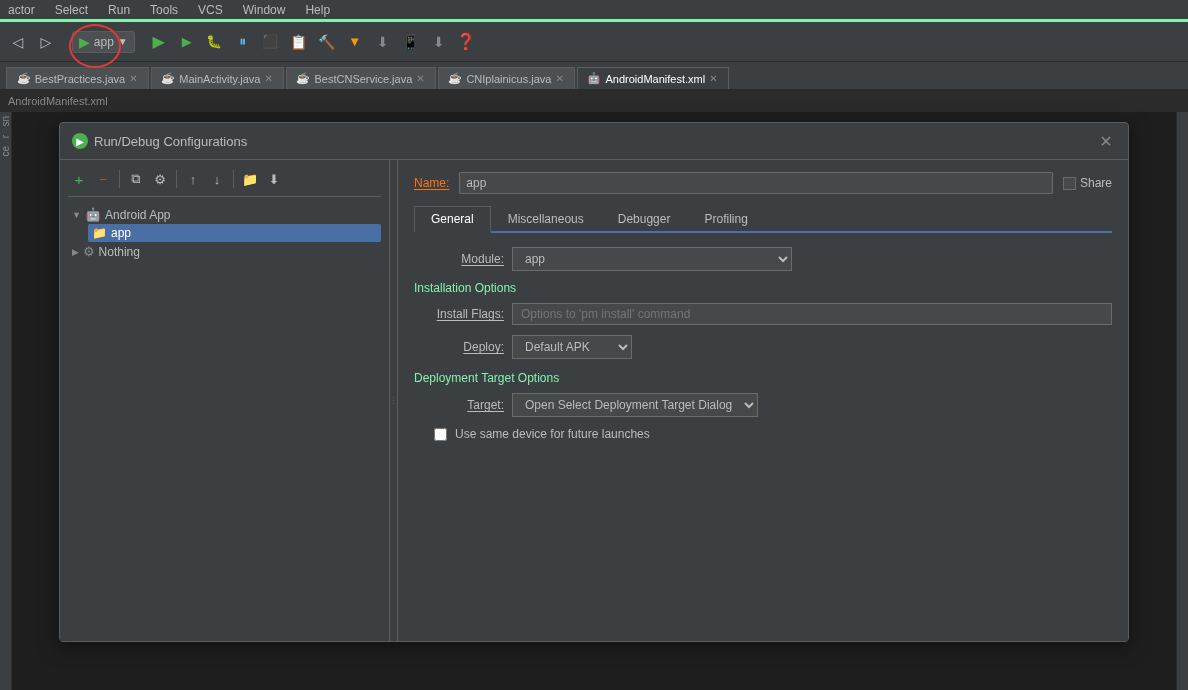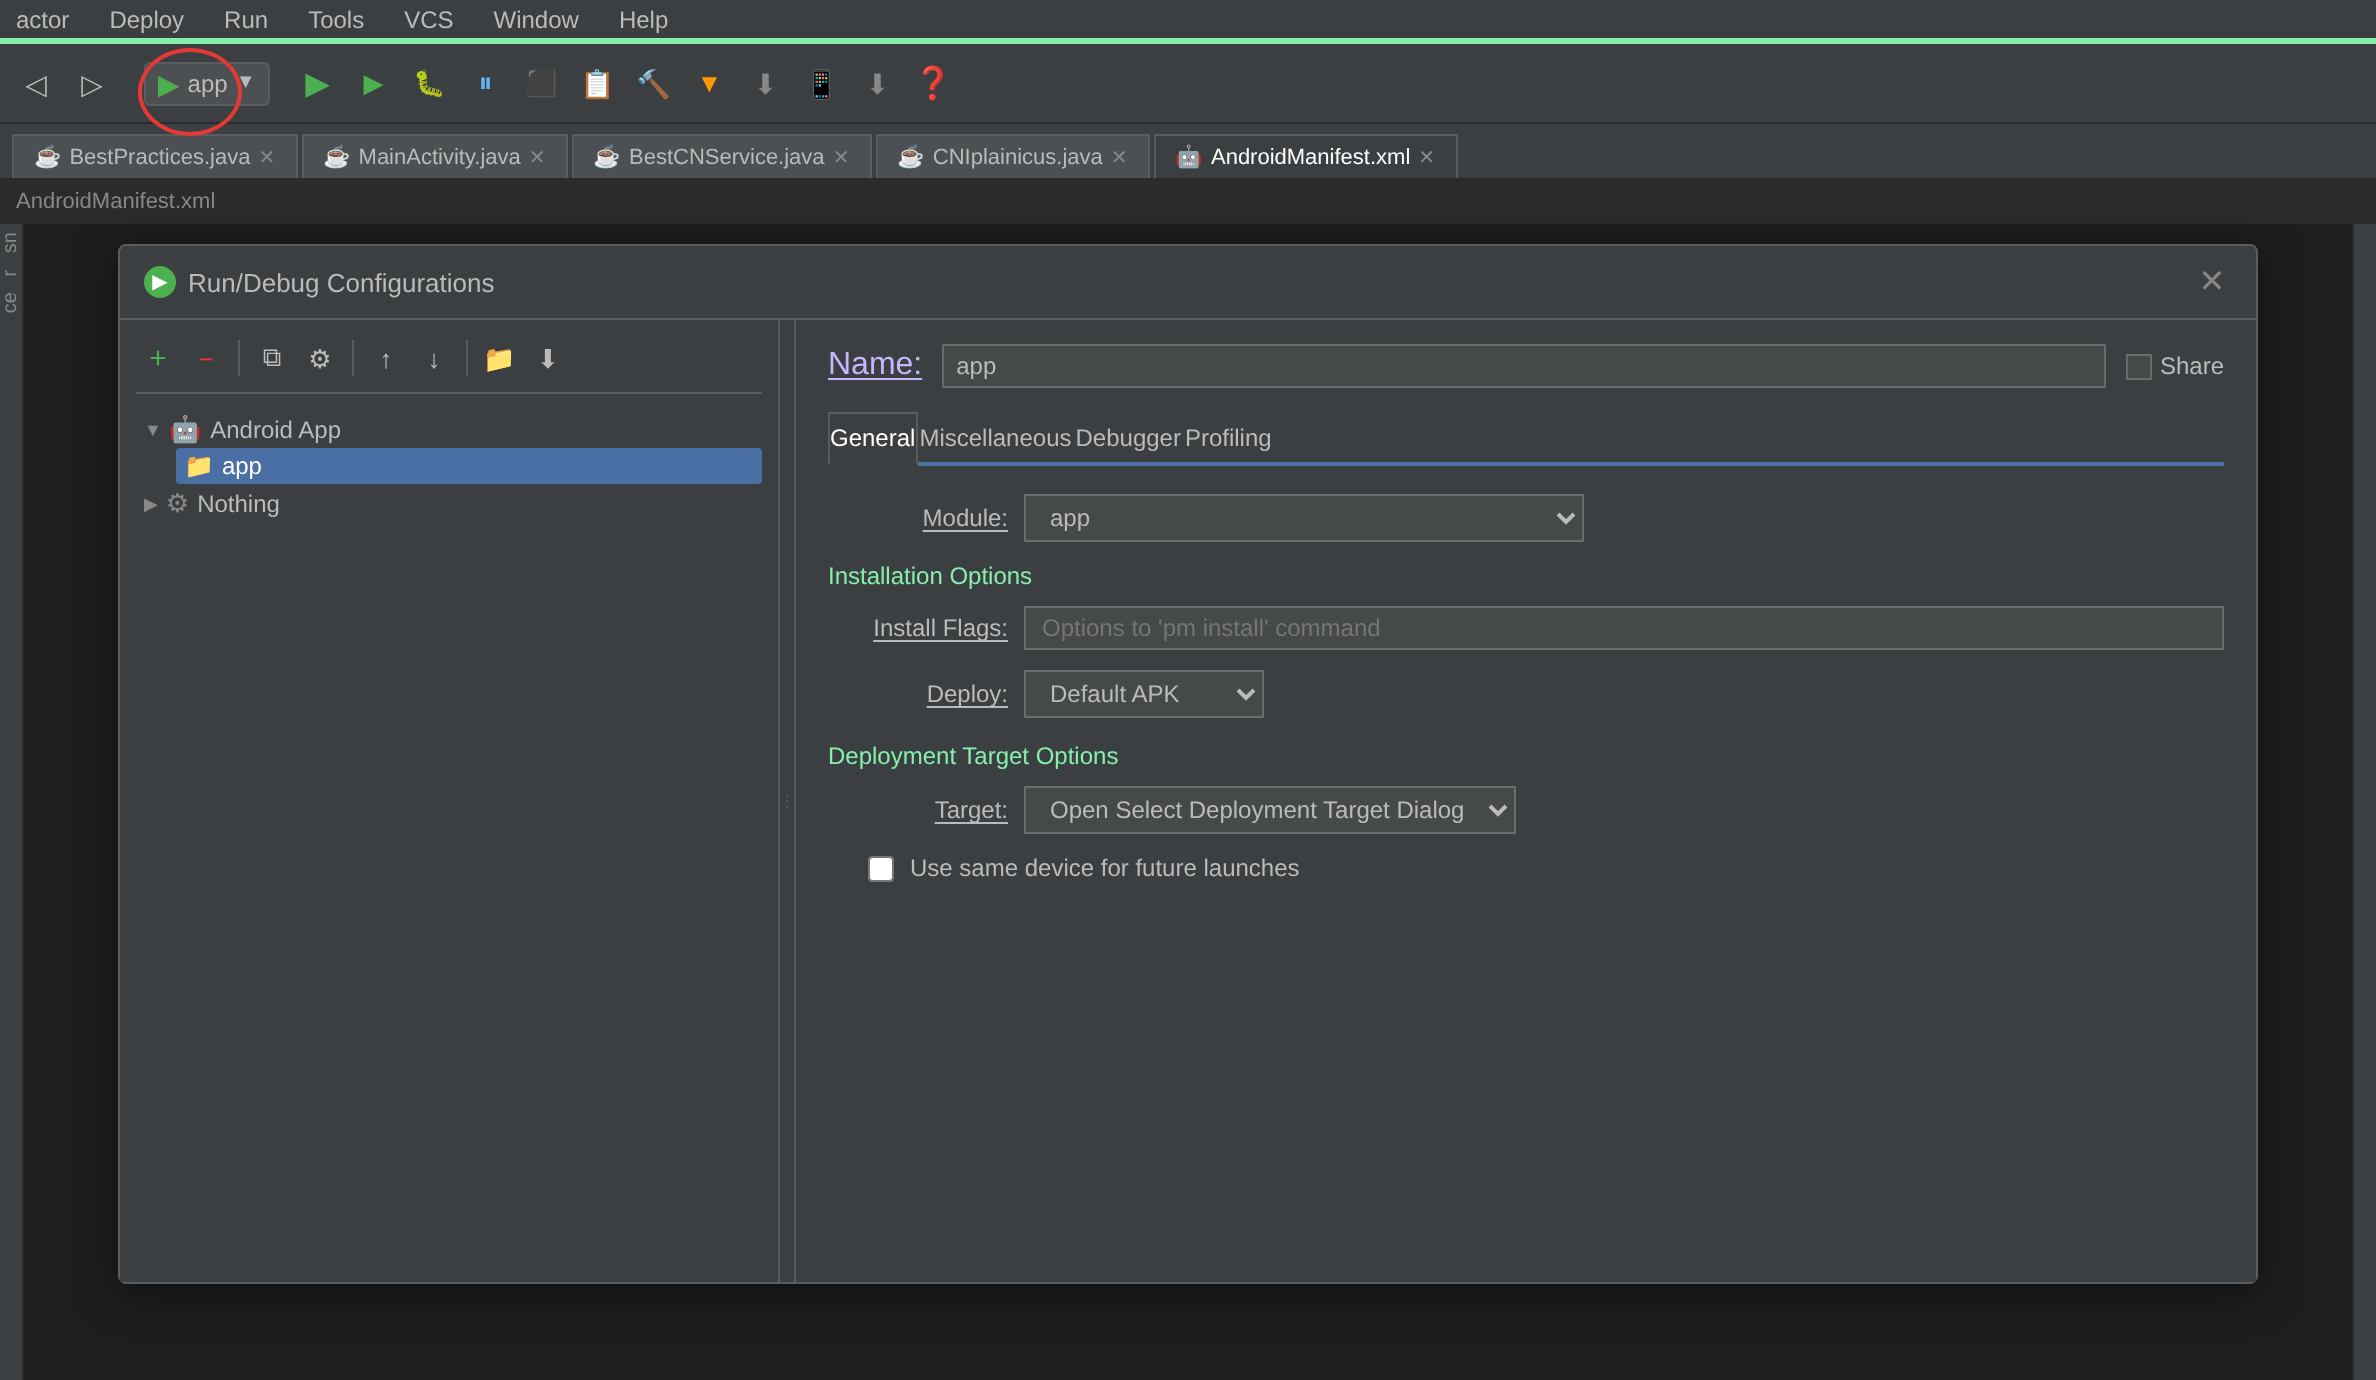--- a/index.html
+++ b/index.html
@@ -251,22 +251,22 @@
       background: #3c3f41;
     }
 
     .name-row {
       display: flex;
       align-items: center;
       gap: 10px;
       margin-bottom: 12px;
     }
     .name-label {
-      color: #c4b5fd;
-      font-size: 16px;
+      color: #f97316;
+      font-size: 12px;
       text-decoration: underline;
       text-underline-offset: 2px;
     }
     .name-input {
       flex: 1;
       background: #45494a;
       border: 1px solid #6b6b6b;
       color: #bbbbbb;
       font-size: 12px;
       padding: 3px 6px;
@@ -287,21 +287,21 @@
     }
 
     
     .dialog-tabs {
       display: flex;
       gap: 0;
       border-bottom: 2px solid #4a6fa5;
       margin-bottom: 14px;
     }
     .dialog-tab {
-      padding: 5px 0;
+      padding: 5px 16px;
       font-size: 12px;
       color: #bbbbbb;
       cursor: pointer;
       border: 1px solid transparent;
       border-bottom: none;
       margin-bottom: -2px;
     }
     .dialog-tab.active {
       background: #3c3f41;
       border-color: #5a5d5f #5a5d5f transparent #5a5d5f;
@@ -415,21 +415,21 @@
     .drag-dots {
       color: #5a5d5f;
       font-size: 8px;
     }
   </style>
 </head>
 <body>
 
 <div class="menu-bar">
   <span class="menu-item">actor</span>
-  <span class="menu-item">Deploy</span>
+  <span class="menu-item">Select</span>
   <span class="menu-item">Run</span>
   <span class="menu-item">Tools</span>
   <span class="menu-item">VCS</span>
   <span class="menu-item">Window</span>
   <span class="menu-item">Help</span>
 </div>
 
 <div class="toolbar">
   <div class="toolbar-btn">◁</div>
   <div class="toolbar-btn">▷</div>

